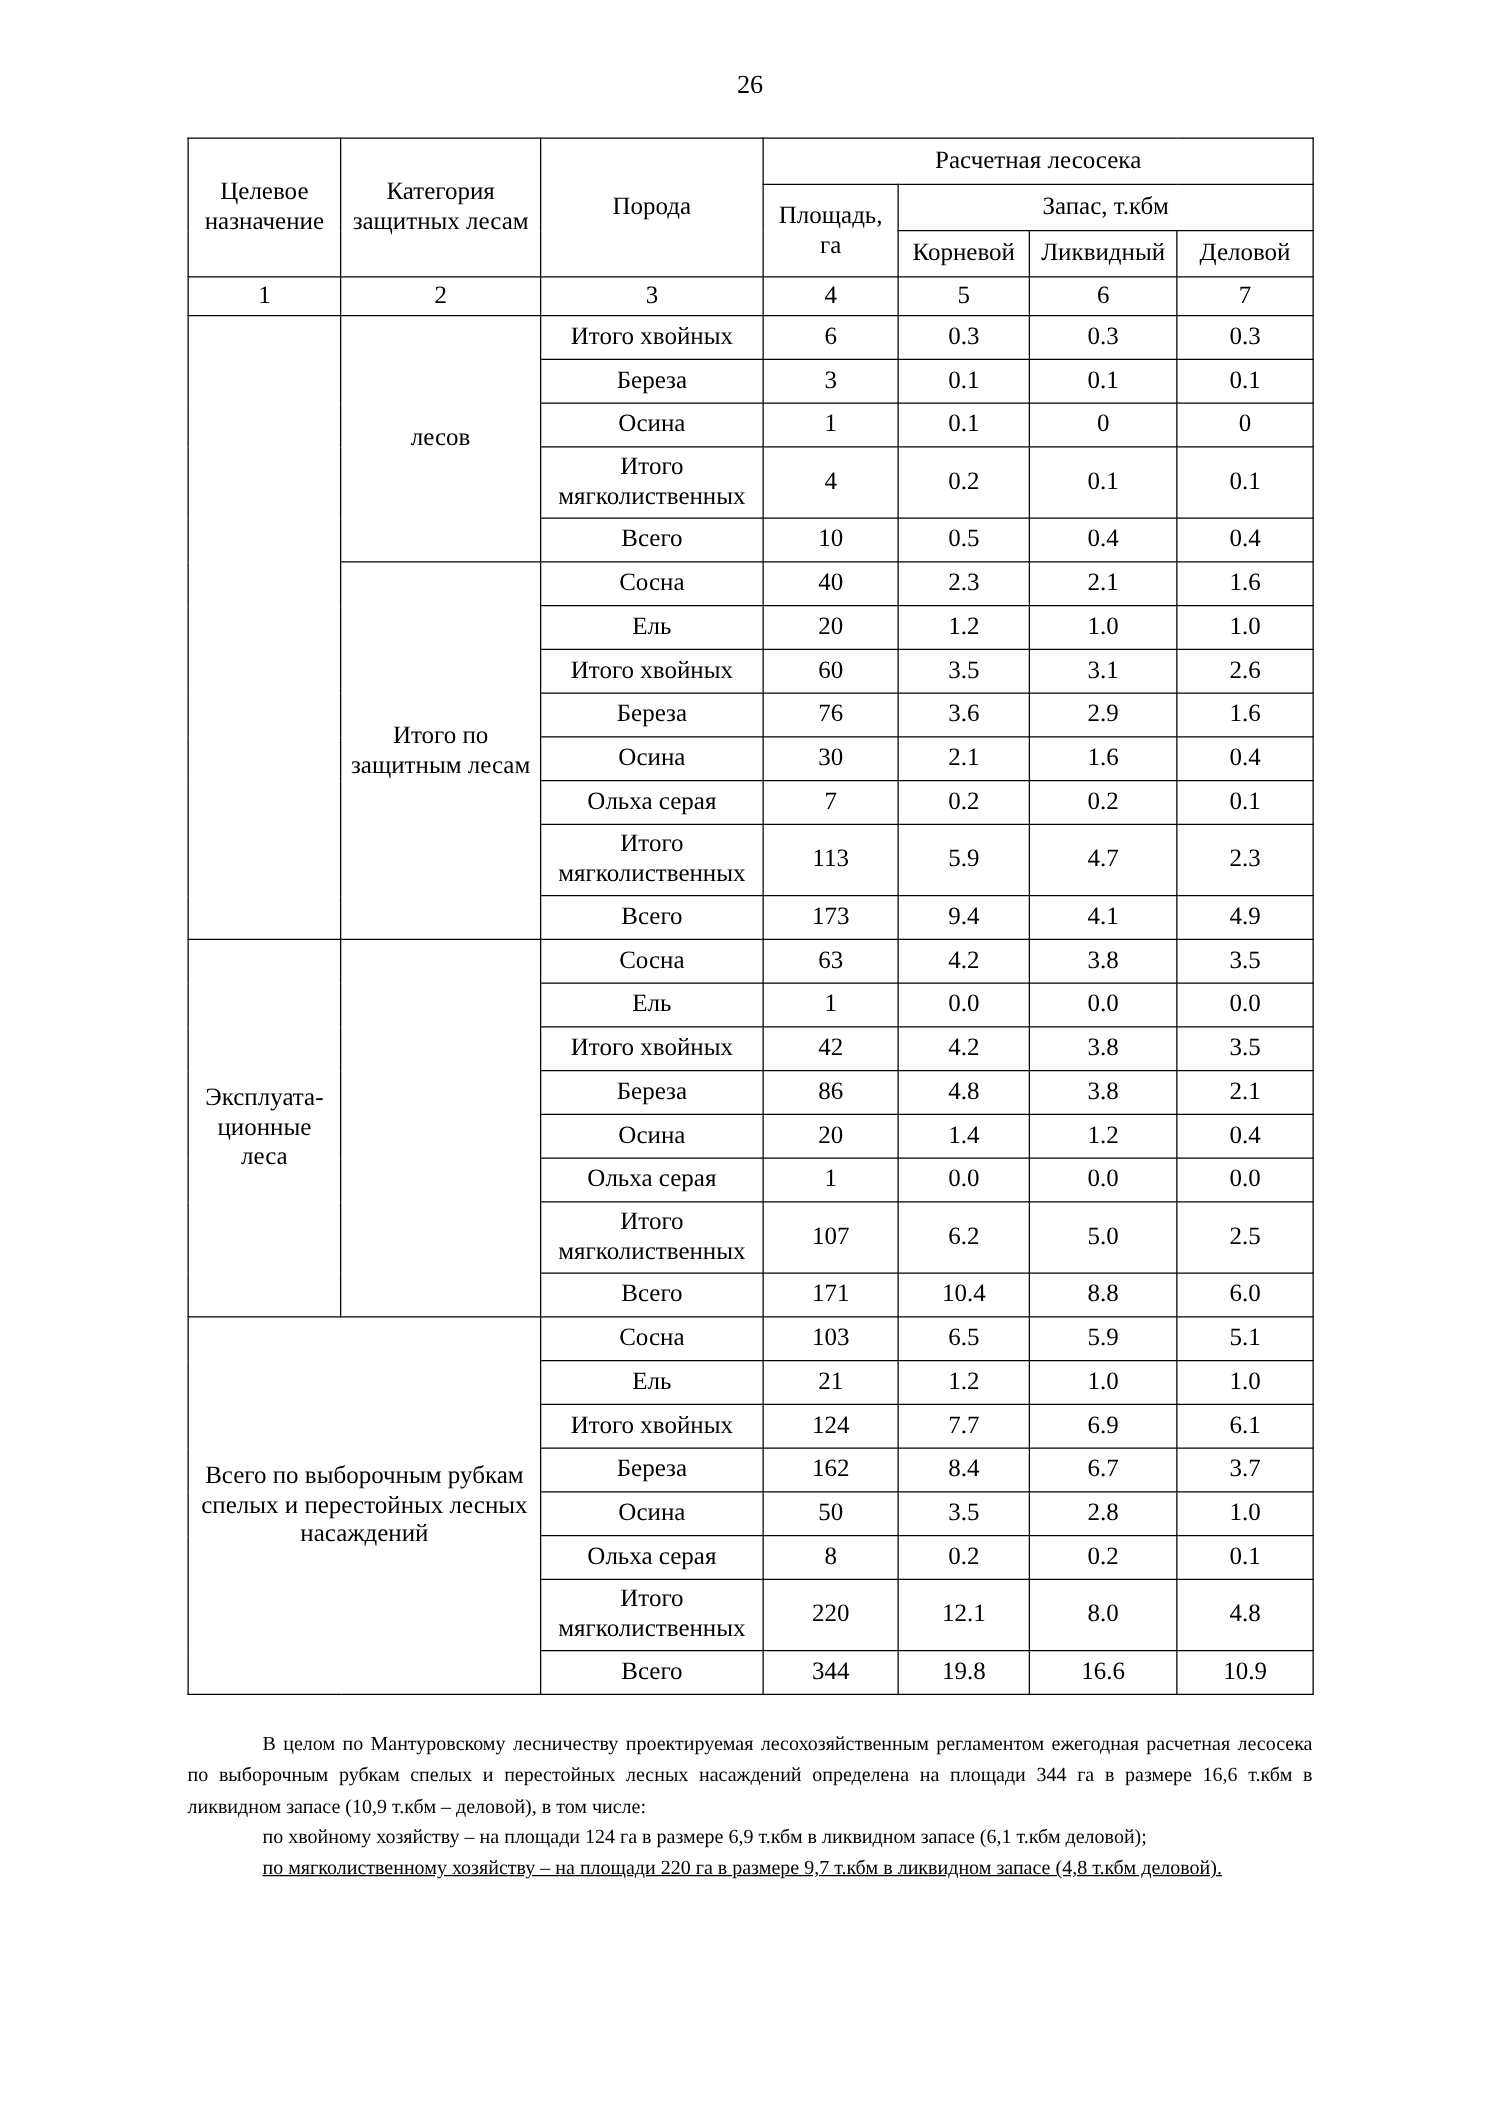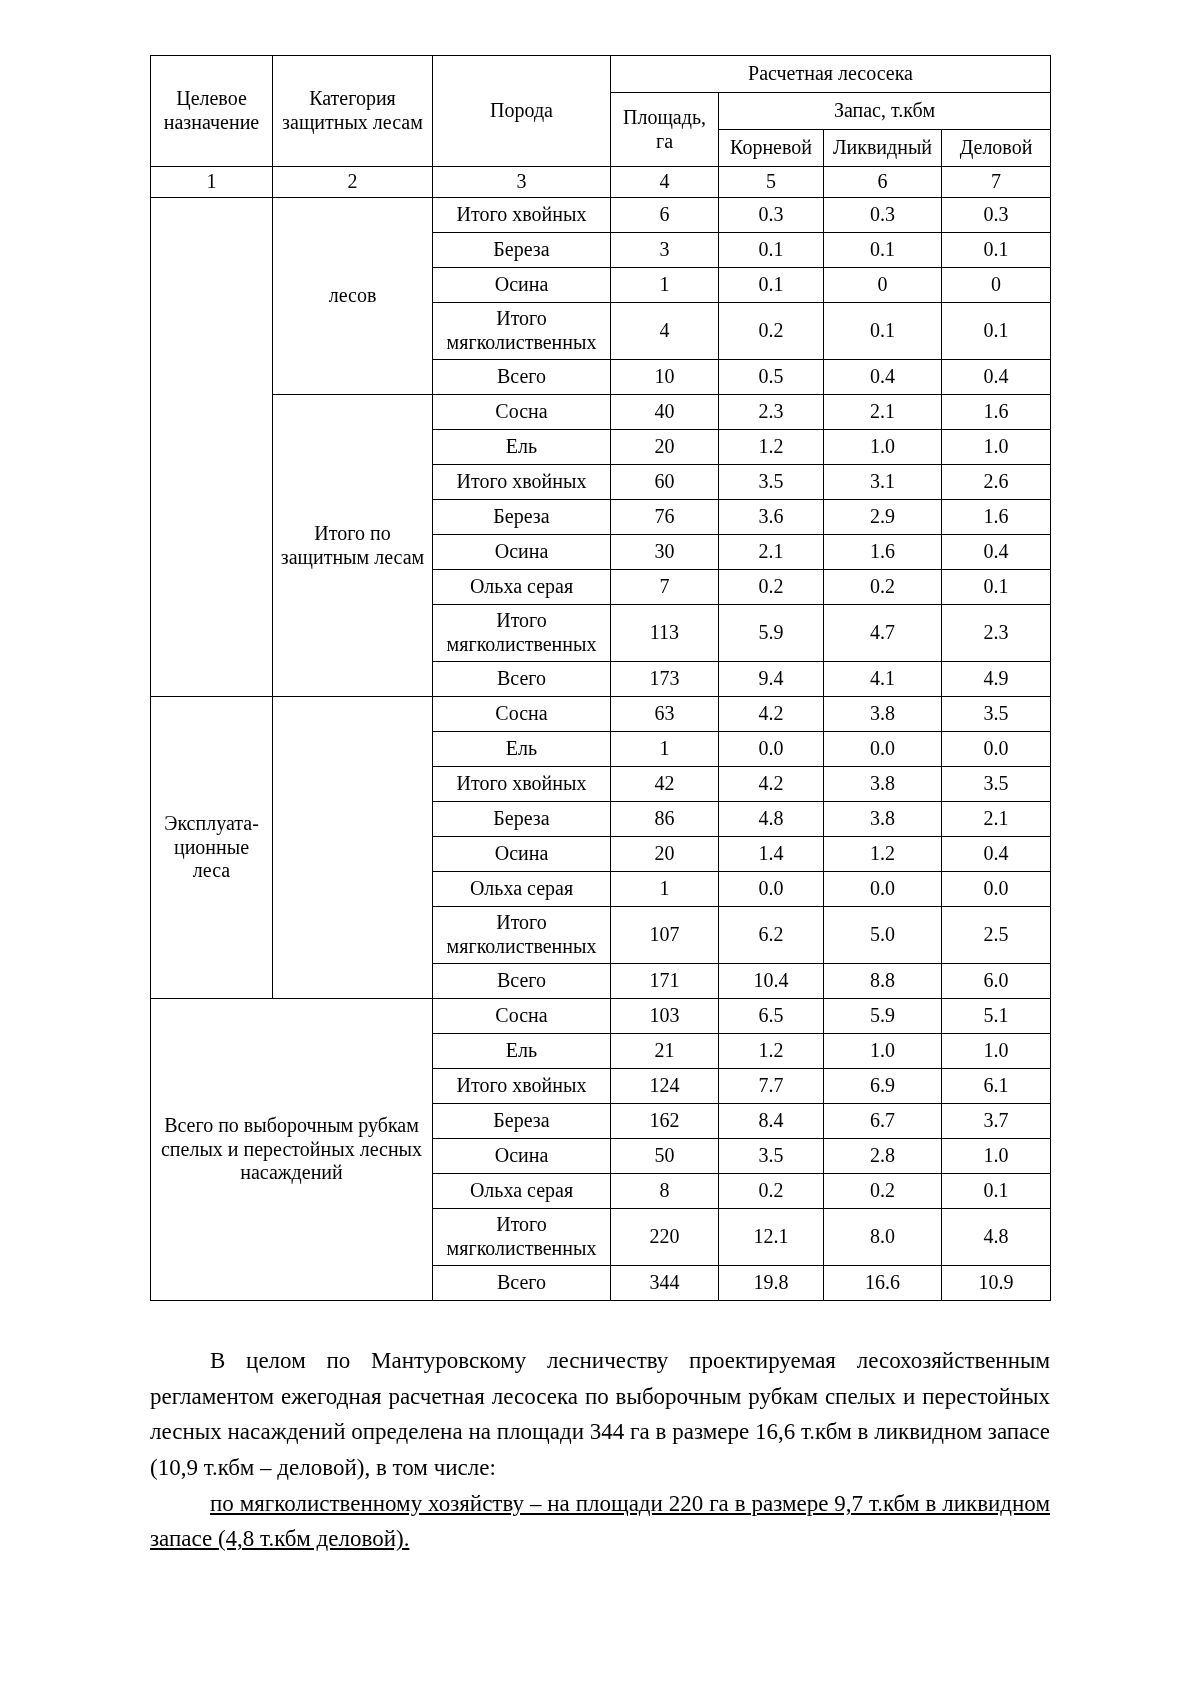--- a/index.html
+++ b/index.html
@@ -49,40 +49,41 @@
   .col7 { width: 109px; }
 
   .hdr-cell { height: 32px; }
   .numrow td { height: 26px; }
   .datarow td { height: 30px; }
   .tall td { height: 52px; }
 
   .two-line { line-height: 1.15; }
 
   .body-text {
-    margin-top: 42px;
-    font-size: 23px;
+    margin-top: 28px;
+    font-size: 16px;
     line-height: 1.55;
     text-align: justify;
   }
   .body-text p {
     margin: 0 0 0 0;
     text-indent: 60px;
     text-align: justify;
   }
   .body-text p.last {
     text-align: justify;
     text-decoration: underline;
   }
 </style>
 </head>
 <body>
 
 <div class="page">
 
+  <div class="page-number">26</div>
 
   <table class="lesoseka">
     <colgroup>
       <col class="col1">
         <col class="col2">
         <col class="col3">
         <col class="col4">
         <col class="col5">
         <col class="col6">
         <col class="col7">
@@ -323,16 +324,17 @@
         <td>344</td>
         <td>19.8</td>
         <td>16.6</td>
         <td>10.9</td>
       </tr>
     </tbody>
   </table>
 
   <div class="body-text">
     <p>В целом по Мантуровскому лесничеству проектируемая лесохозяйственным регламентом ежегодная расчетная лесосека по выборочным рубкам спелых и перестойных лесных насаждений определена на площади 344 га в размере 16,6 т.кбм в ликвидном запасе (10,9 т.кбм – деловой), в том числе:</p>
+    <p>по хвойному хозяйству – на площади 124 га в размере 6,9 т.кбм в ликвидном запасе (6,1 т.кбм деловой);</p>
     <p class="last">по мягколиственному хозяйству – на площади 220 га в размере 9,7 т.кбм в ликвидном запасе (4,8 т.кбм деловой).</p>
   </div>
 
 </div>
 
 </body></html>

